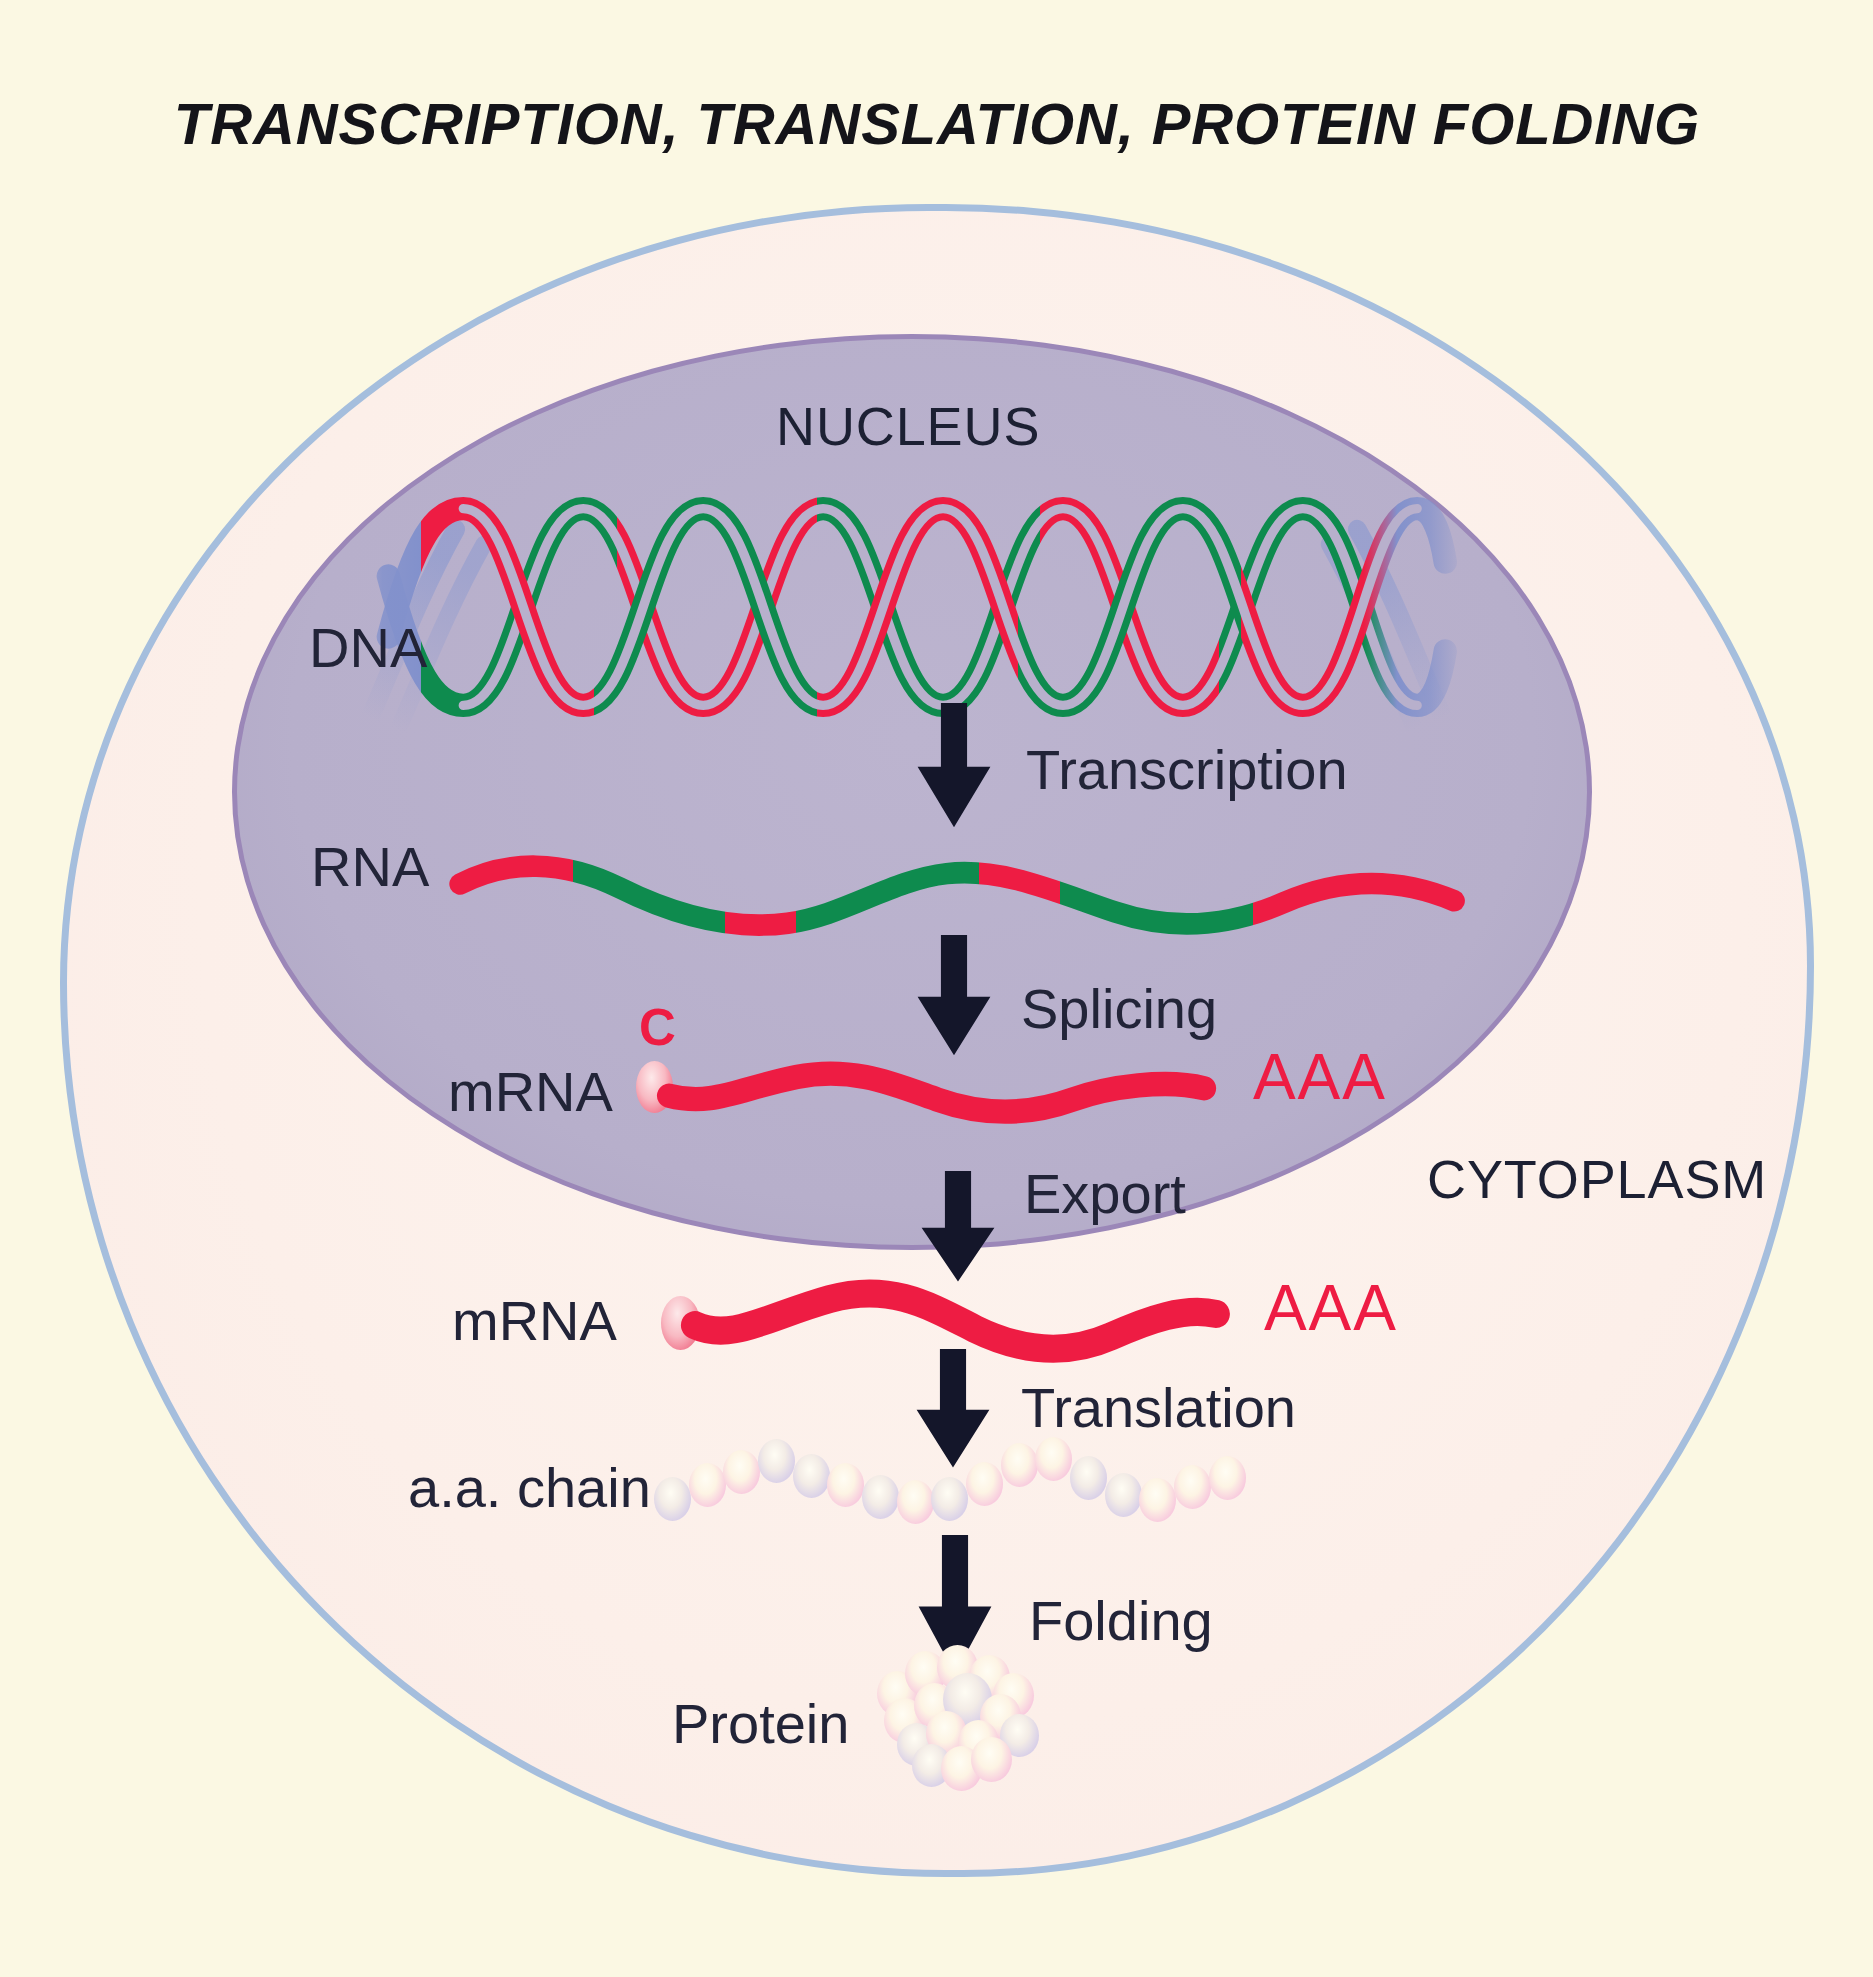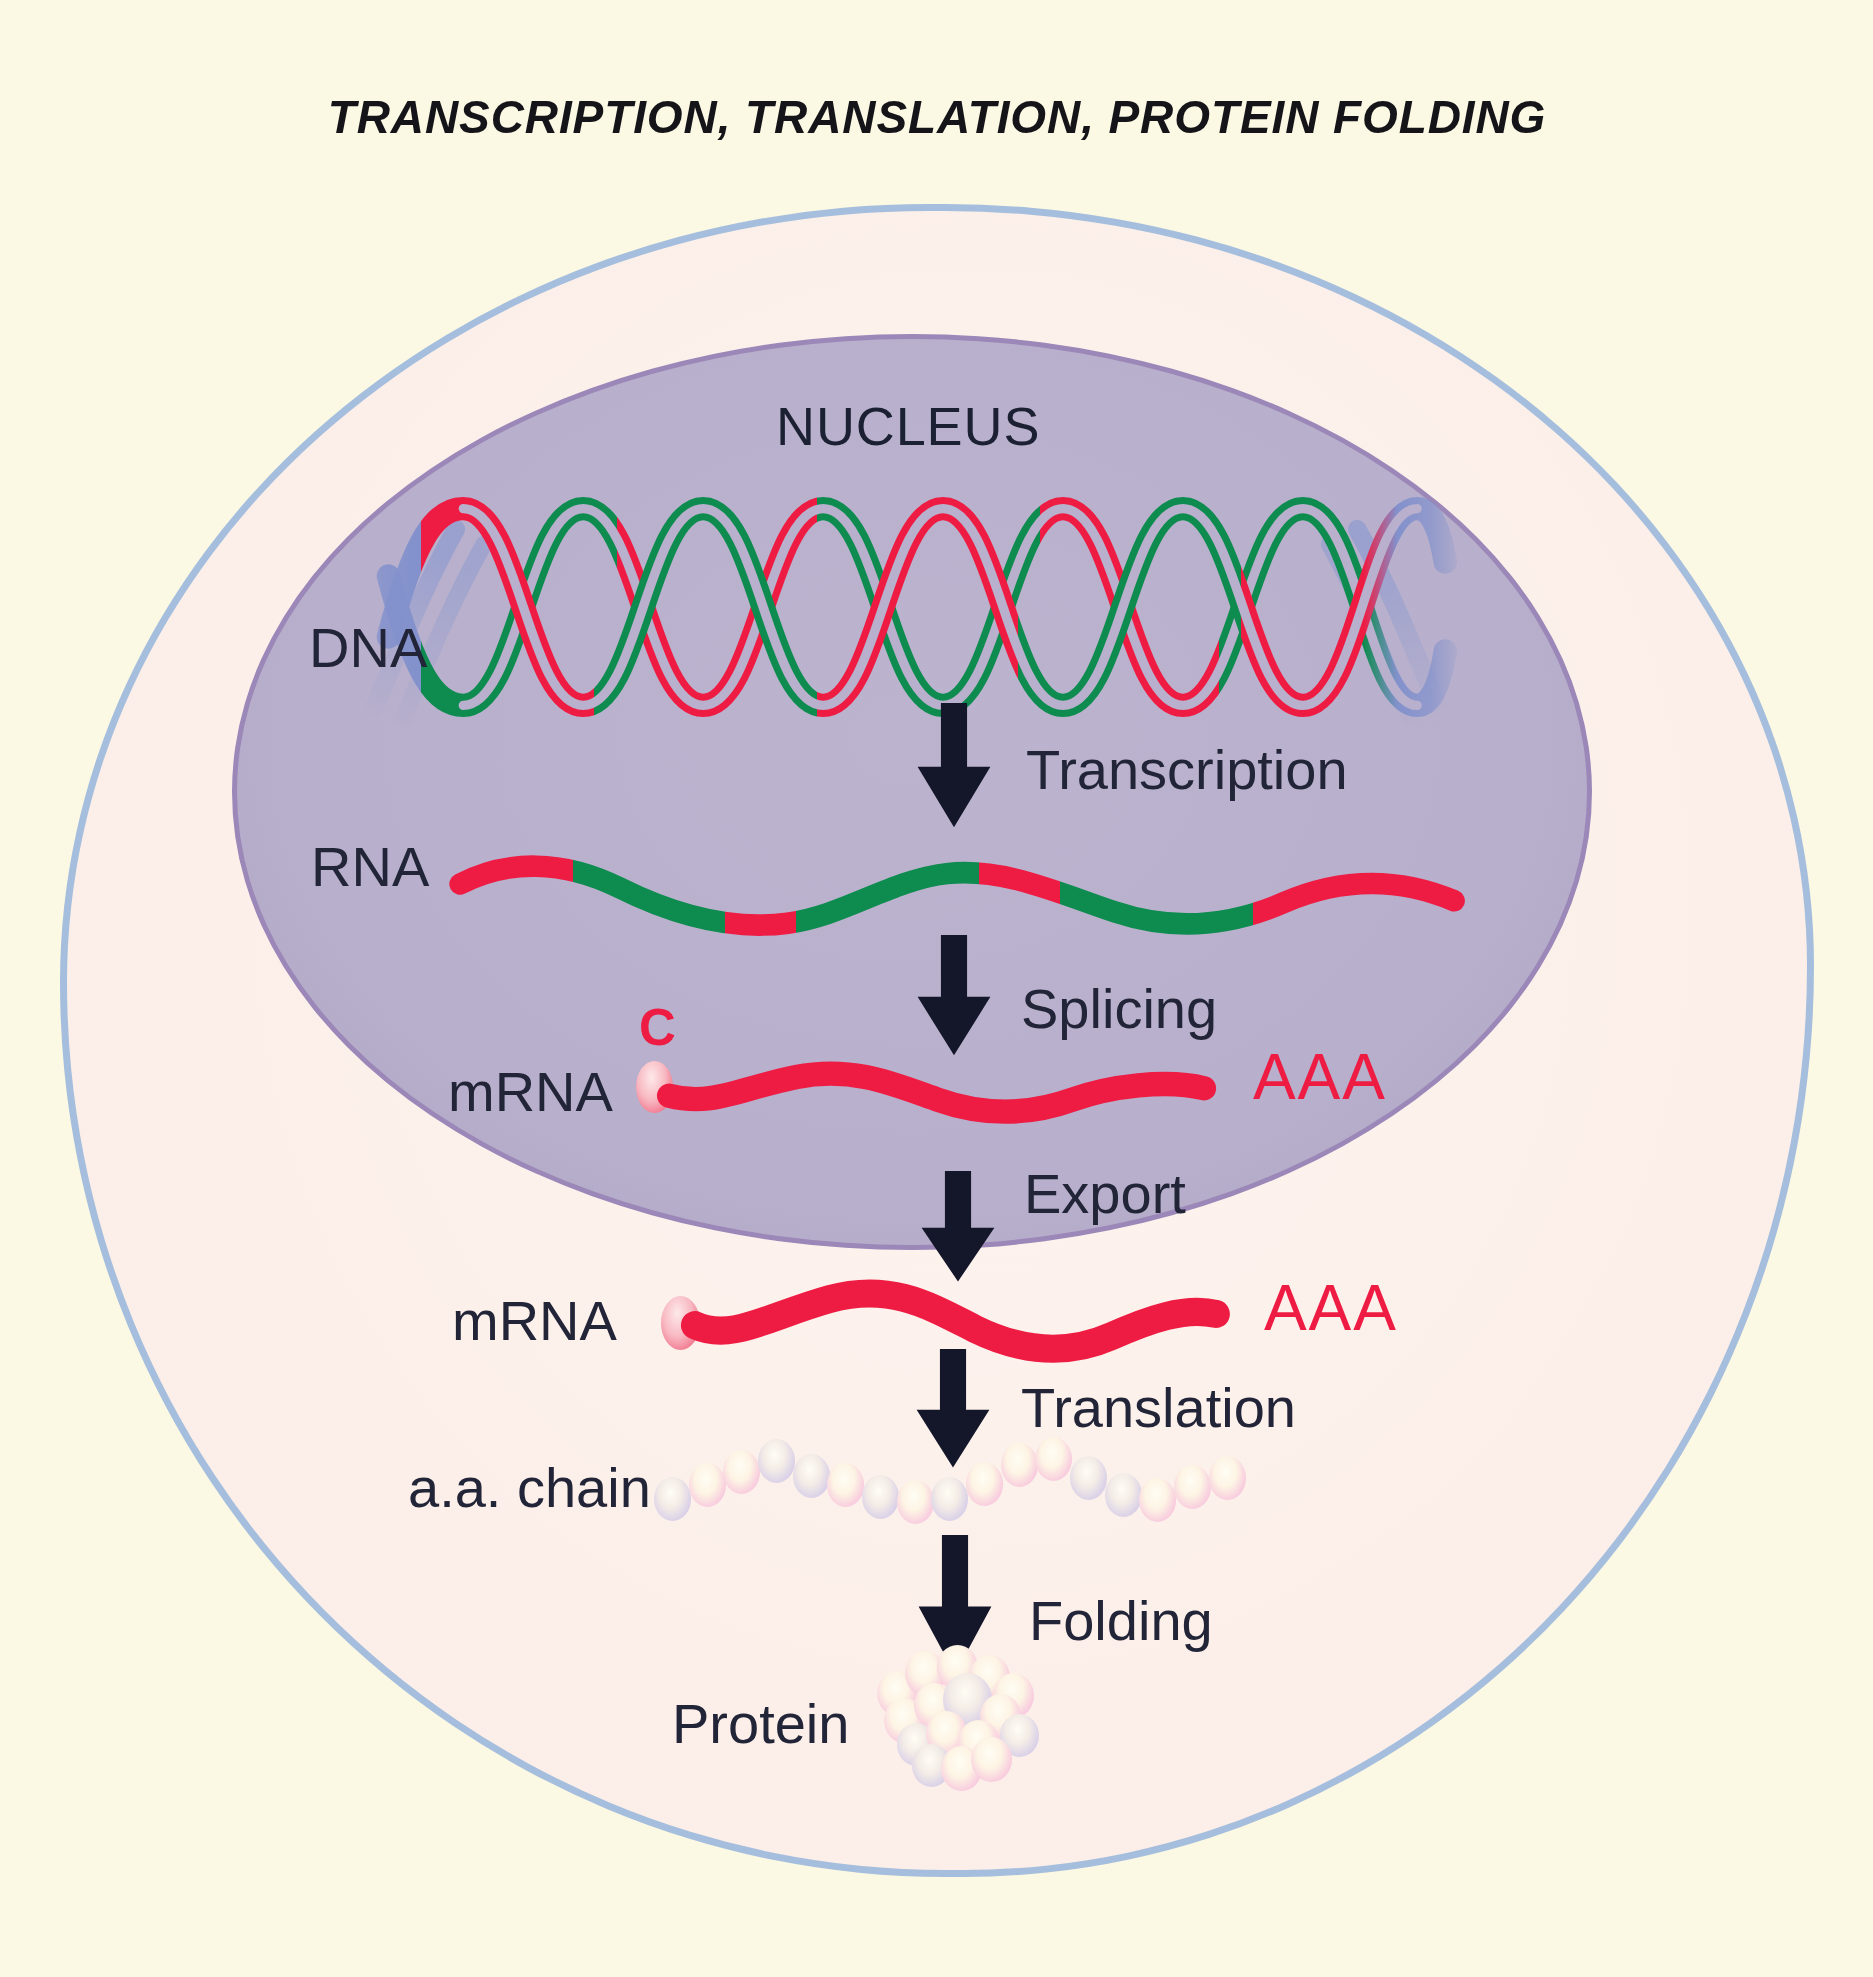--- a/index.html
+++ b/index.html
@@ -7,21 +7,21 @@
     width:1874px;height:1978px;
     background:#fbf8e3;
     font-family:"Liberation Sans", sans-serif;
     position:relative;overflow:hidden;
   }
   #stage{position:absolute;left:0;top:0;width:1874px;height:1978px;}
 
   .page-title{
     position:absolute;left:0;top:90px;width:1874px;
     text-align:center;
-    font-size:46px;font-weight:bold;font-style:italic;
+    font-size:58px;font-weight:bold;font-style:italic;
     letter-spacing:0.9px;color:#141419;white-space:nowrap;
   }
 
   .cell{
     position:absolute;left:60px;top:204px;width:1754px;height:1673px;
     border:7.5px solid #a5bedd;
     border-radius:50% 50% 49% 51% / 47% 46% 55% 54%;
     background:radial-gradient(ellipse at 52% 42%, #fdf4ef 0%, #fcefe9 60%, #fbebe5 100%);
     box-sizing:border-box;
   }
@@ -59,20 +59,21 @@
 <body>
 
 <div id="stage">
 
   <div class="page-title">TRANSCRIPTION, TRANSLATION, PROTEIN FOLDING</div>
 
   <div class="cell"></div>
 
   <div class="nucleus"></div>
   <div class="lbl region-lbl" style="left:776px;top:426px;">NUCLEUS</div>
+  <div class="lbl region-lbl" style="left:1427px;top:1179px;">CYTOPLASM</div>
 
   <svg style="left:349px;top:473px;" width="1115" height="268" viewBox="0 0 1190 286">
     <defs>
       <linearGradient id="gradA" gradientUnits="userSpaceOnUse" x1="0" y1="0" x2="1190" y2="0">
         <stop offset="0" stop-color="#8291cc" stop-opacity="0.05"></stop>
         <stop offset="0.03" stop-color="#8291cc" stop-opacity="0.85"></stop>
         <stop offset="0.065" stop-color="#8291cc"></stop>
         <stop offset="0.065" stop-color="#ee1c43"></stop>
         <stop offset="0.22" stop-color="#ee1c43"></stop>
         <stop offset="0.22" stop-color="#0e8b4e"></stop>

